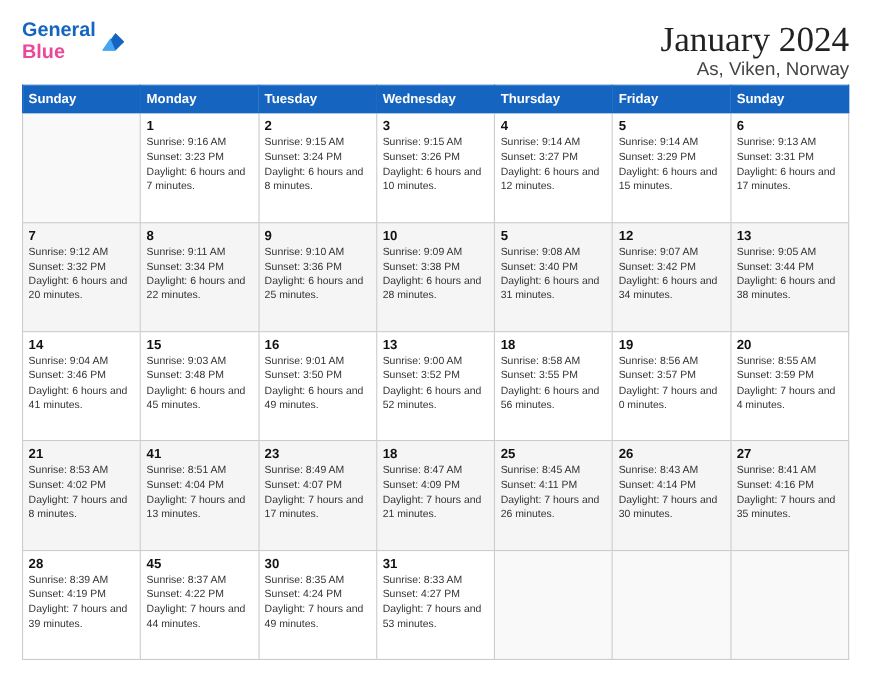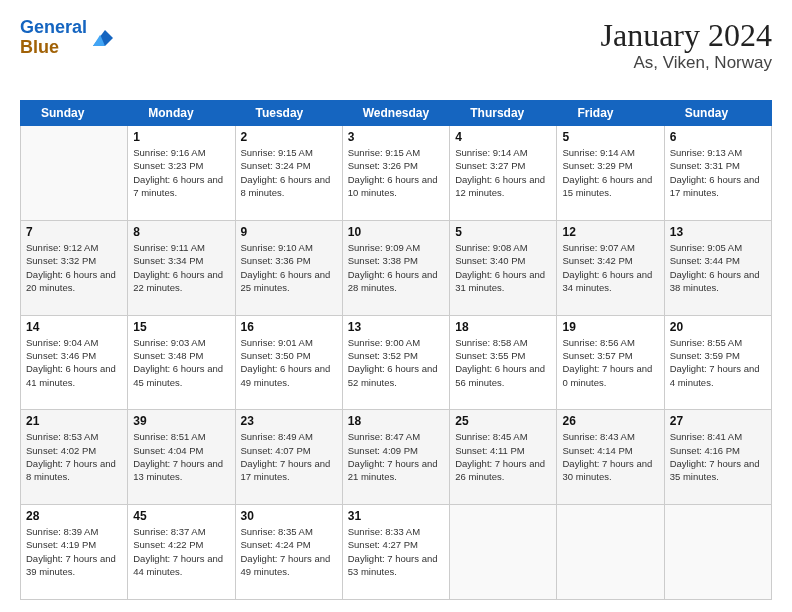--- a/index.html
+++ b/index.html
@@ -14,21 +14,21 @@
       width: 792px;
       height: 612px;
       padding: 18px 20px 12px 20px;
       display: flex;
       flex-direction: column;
     }
     .header {
       display: flex;
       justify-content: space-between;
       align-items: flex-start;
-      margin-bottom: 27px;
+      margin-bottom: 4px;
     }
     .logo {
       display: flex;
       align-items: center;
     }
     .logo-text {
       font-size: 18px;
       font-weight: bold;
       color: #1a1a2e;
       line-height: 1.1;
@@ -58,21 +58,21 @@
     .calendar {
       width: 100%;
       border-collapse: collapse;
       flex: 1;
     }
     .calendar th {
       background: #1565C0;
       color: #fff;
       font-size: 12px;
       font-weight: bold;
-      padding: 5px 20px;
+      padding: 5px 5px;
       text-align: left;
       border: 1px solid #1565C0;
     }
     .calendar td {
       border: 1px solid #ccc;
       vertical-align: top;
       padding: 4px 5px;
       font-size: 10px;
       color: #333;
       width: calc(100% / 7);
@@ -106,21 +106,21 @@
 </head>
 <body>
 
 <div class="page">
   <div class="header">
     <div class="logo">
       <div>
         <div style="display:flex; align-items:center;">
           <span class="logo-text">
             <span>General</span><br>
-            <span style="color:#a16207;">Blue</span>
+            <span style="color:#ec4899;">Blue</span>
           </span>
           <svg class="logo-icon" viewBox="0 0 30 24" fill="none" xmlns="http://www.w3.org/2000/svg">
             <polygon points="5,22 20,2 30,12 20,22" fill="#1565C0"></polygon>
             <polygon points="5,22 14,8 20,22" fill="#42A5F5"></polygon>
           </svg>
         </div>
       </div>
     </div>
     <div class="title-block">
       <div class="month-title">January 2024</div>
@@ -227,21 +227,21 @@
             <span class="day-num">20</span>
             <div class="day-info">Sunrise: 8:55 AM<br>Sunset: 3:59 PM<br>Daylight: 7 hours and 4 minutes.</div>
           </td>
         </tr>
         <tr>
           <td>
             <span class="day-num">21</span>
             <div class="day-info">Sunrise: 8:53 AM<br>Sunset: 4:02 PM<br>Daylight: 7 hours and 8 minutes.</div>
           </td>
           <td>
-            <span class="day-num">39</span>
+            <span class="day-num">41</span>
             <div class="day-info">Sunrise: 8:51 AM<br>Sunset: 4:04 PM<br>Daylight: 7 hours and 13 minutes.</div>
           </td>
           <td>
             <span class="day-num">23</span>
             <div class="day-info">Sunrise: 8:49 AM<br>Sunset: 4:07 PM<br>Daylight: 7 hours and 17 minutes.</div>
           </td>
           <td>
             <span class="day-num">18</span>
             <div class="day-info">Sunrise: 8:47 AM<br>Sunset: 4:09 PM<br>Daylight: 7 hours and 21 minutes.</div>
           </td>

